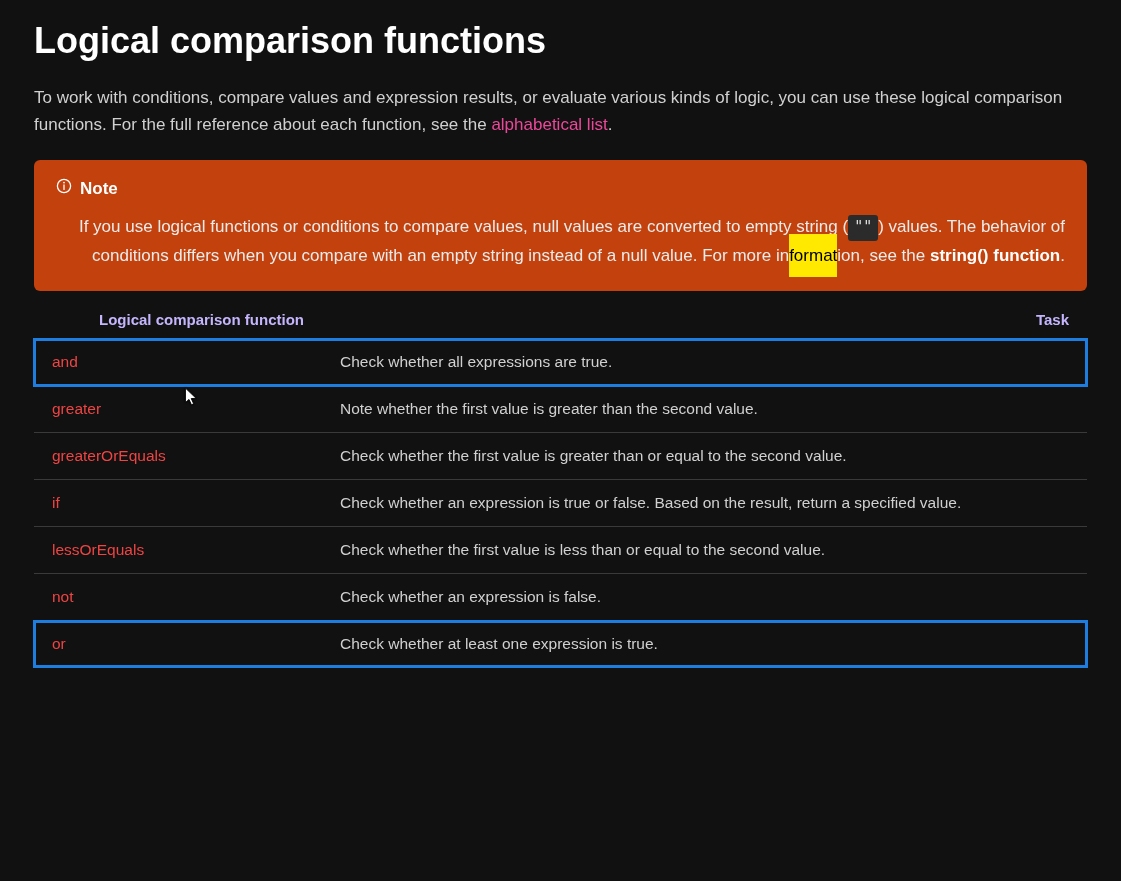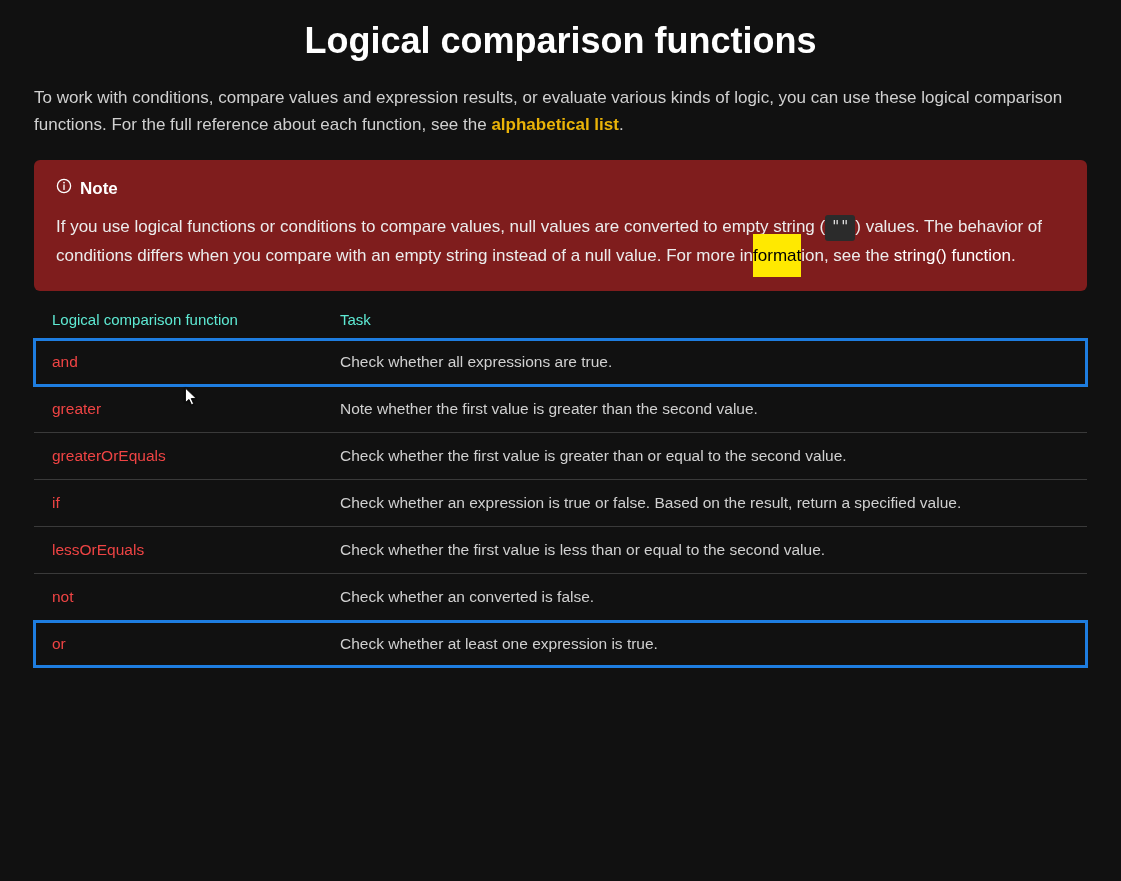--- a/index.html
+++ b/index.html
@@ -1,28 +1,28 @@
 <!DOCTYPE html>
 <html><head>
 <meta charset="utf-8">
 <style>
   html,body{margin:0;padding:0;background:#111;color:#e6e6e6;font-family:"Segoe UI","Segoe UI Web",Arial,sans-serif;width:1121px;}
   .page{padding:16px 34px 40px 34px;}
-  h1{font-size:36px;font-weight:700;color:#fff;margin:4px 0 22px 0;text-align:center;}
+  h1{font-size:36px;font-weight:700;color:#fff;margin:4px 0 22px 0;}
   p.intro{font-size:17px;line-height:1.6;color:#d0d0d0;margin:0 0 22px 0;}
-  a.link{color:#eab308;text-decoration:none;font-weight:bold;}
-  .note{background:#7f1d1d;border-radius:6px;padding:18px 22px 20px 22px;margin-bottom:10px;}
+  a.link{color:#ec4899;text-decoration:none;}
+  .note{background:#c2410c;border-radius:6px;padding:18px 22px 20px 22px;margin-bottom:10px;text-align:right;}
   .note-title{display:flex;align-items:center;gap:8px;font-weight:700;color:#fff;font-size:17px;margin-bottom:14px;}
   .note-title svg{width:16px;height:16px;flex:none;}
   .note-body{font-size:17px;line-height:1.7;color:#ececec;}
   .code-chip{display:inline-block;background:#2b2b2b;color:#ddd;border-radius:3px;padding:0 6px;font-family:Consolas,monospace;font-size:15px;vertical-align:baseline;}
   .hl{background:#ffe900;color:#000;padding:12px 0;}
-  .bold{font-weight:400;}
+  .bold{font-weight:700;}
   table{border-collapse:collapse;width:100%;margin-top:10px;}
-  th{text-align:left;color:#5eead4;font-size:15px;font-weight:400;padding:10px 18px;}
+  th{text-align:right;color:#c4b5fd;font-size:15px;font-weight:700;padding:10px 18px;}
   tbody tr{border-top:1px solid #3a3a3a;}
   td{padding:14px 18px;font-size:15.5px;color:#d0d0d0;vertical-align:middle;}
   td.fn a{color:#ef4444;text-decoration:none;}
   tr.boxed{outline:3px solid #1e7de0;outline-offset:-2px;}
   tr.boxed td:first-child{border-left:none;}
   .cursor{position:absolute;pointer-events:none;}
   .cursor svg{width:14px;height:20px;display:block;filter:drop-shadow(0 0 1px #000);}
   col.fn-col{width:288px;}
 </style>
 </head>
@@ -81,21 +81,21 @@
           <tr>
             <td class="fn"><a href="#">if</a></td>
             <td>Check whether an expression is true or false. Based on the result, return a specified value.</td>
           </tr>
           <tr>
             <td class="fn"><a href="#">lessOrEquals</a></td>
             <td>Check whether the first value is less than or equal to the second value.</td>
           </tr>
           <tr>
             <td class="fn"><a href="#">not</a></td>
-            <td>Check whether an converted is false.</td>
+            <td>Check whether an expression is false.</td>
           </tr>
           <tr class="boxed">
             <td class="fn"><a href="#">or</a></td>
             <td>Check whether at least one expression is true.</td>
           </tr>
         </tbody>
     </table>
 
     <div class="cursor" style="left:150px;top:86px;">
       <svg viewBox="0 0 12 18">

